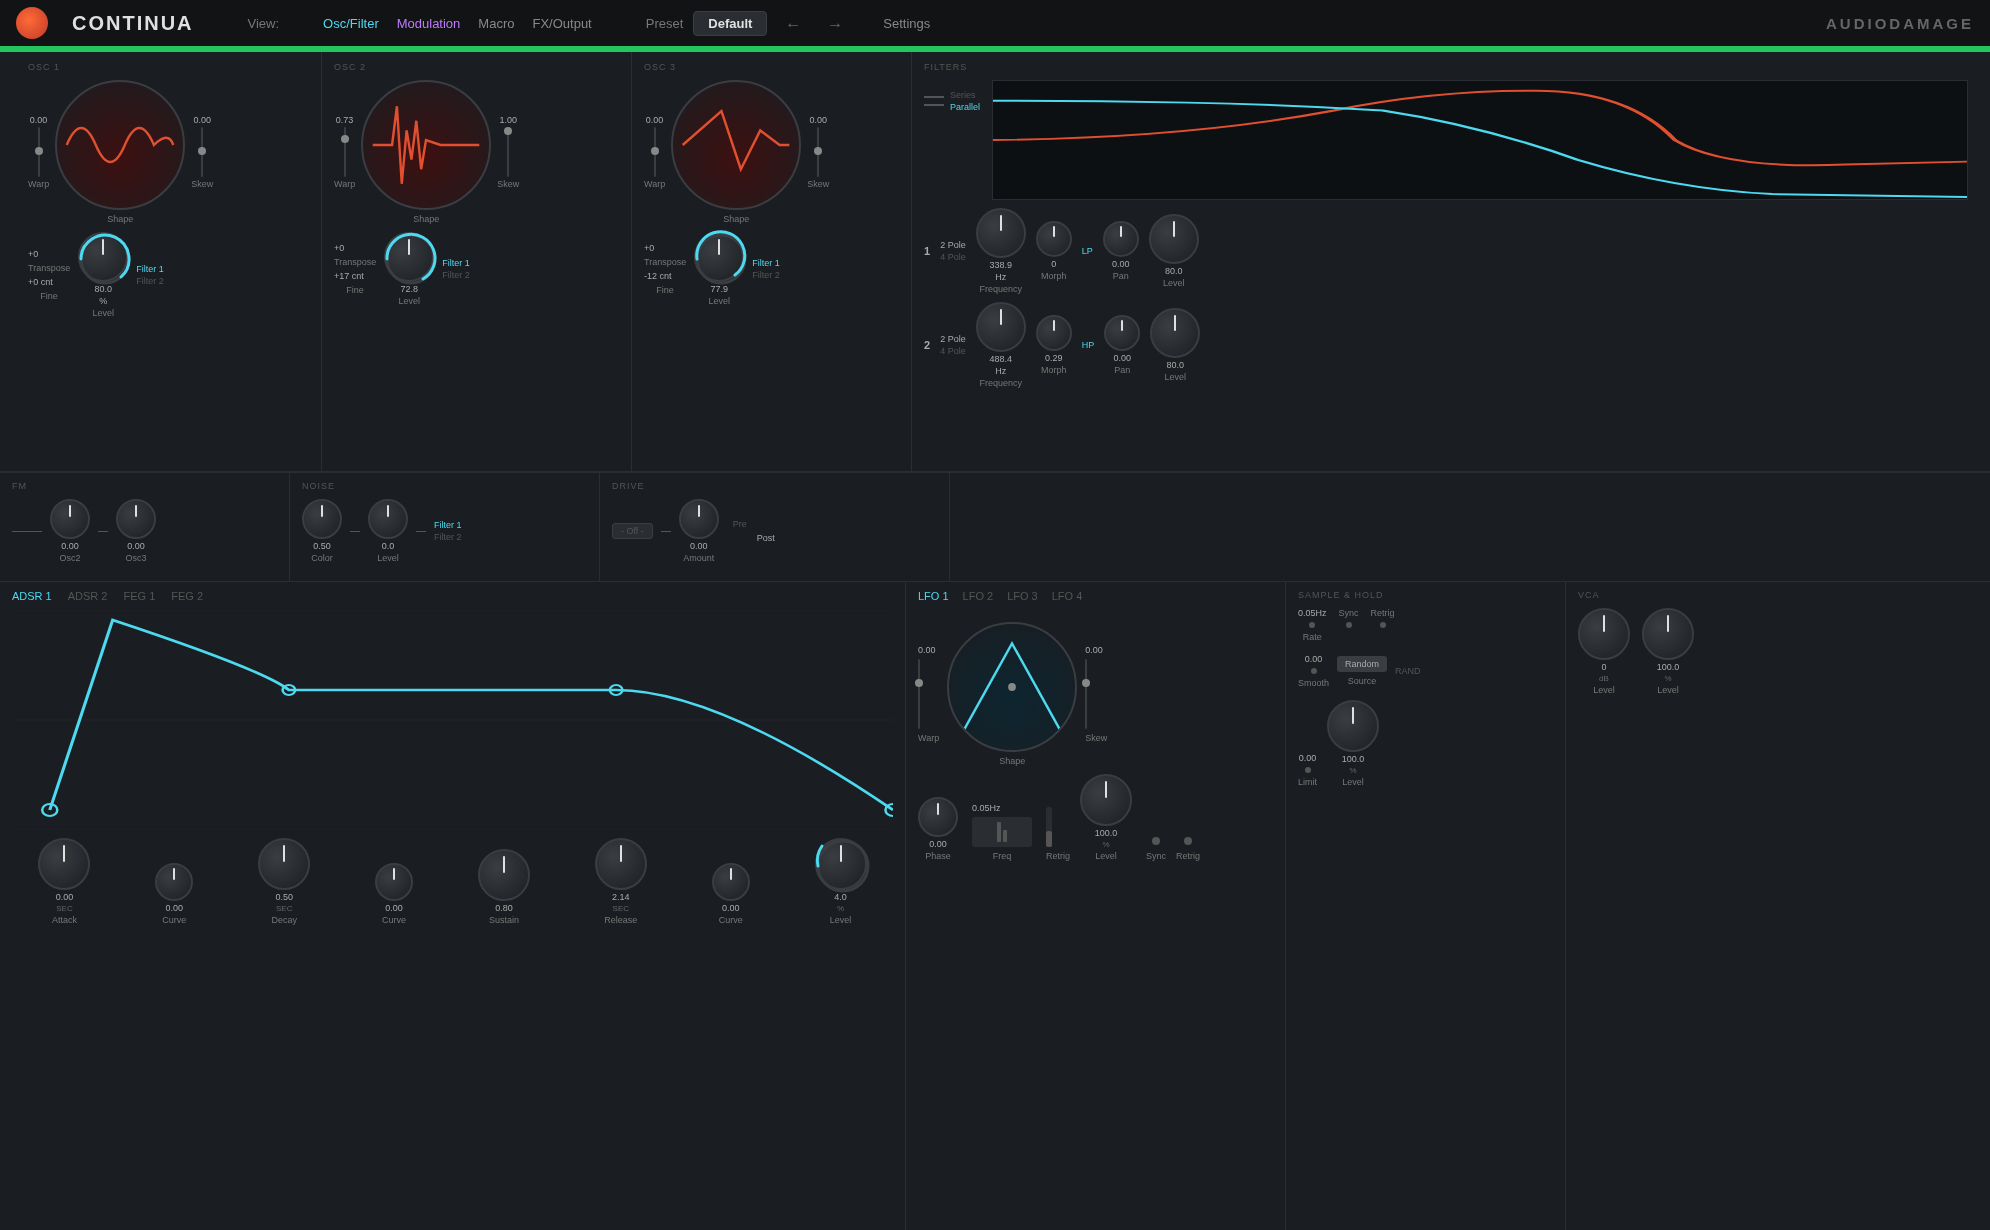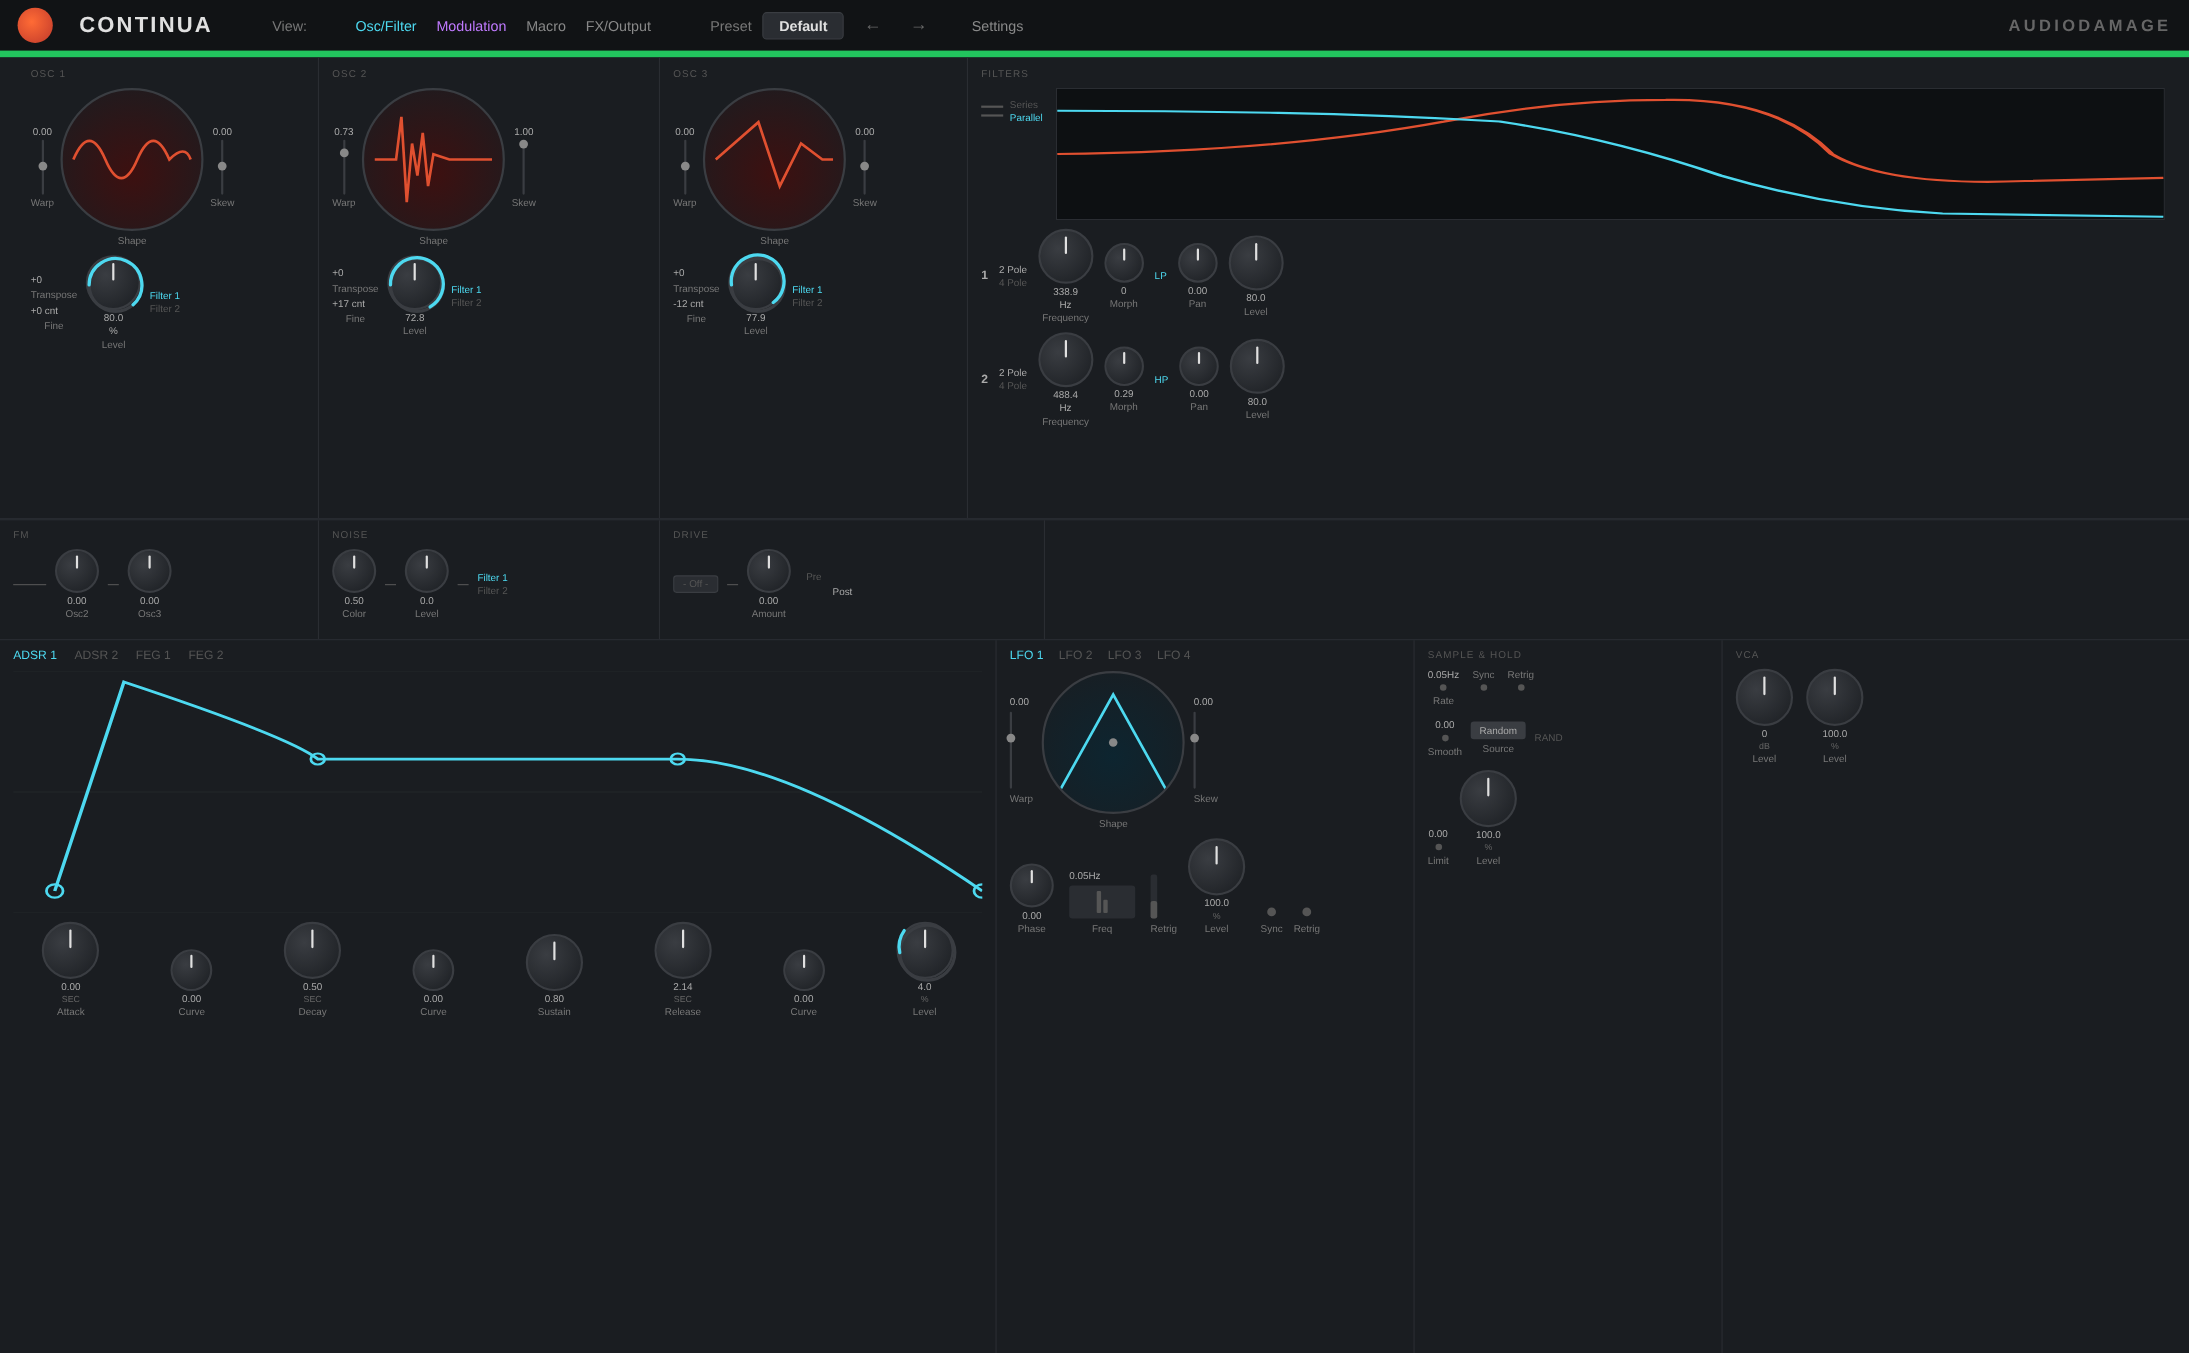--- a/index.html
+++ b/index.html
@@ -95,21 +95,21 @@
     }
 
     
     .panel {
       border-right: 1px solid #2a2d32;
       padding: 10px 12px;
       position: relative;
     }
 
     
-    .osc-panel { width: 290px; padding-left: 28px; }
+    .osc-panel { width: 322px; padding-left: 28px; }
     .osc-panel-2 { width: 310px; }
     .osc-panel-3 { width: 280px; }
 
     
     .knob-container {
       display: flex;
       flex-direction: column;
       align-items: center;
       gap: 2px;
     }
@@ -198,21 +198,21 @@
 
     
     .lfo-panel {
       width: 380px;
       border-right: 1px solid #2a2d32;
       padding: 8px 12px;
     }
     .lfo-tabs {
       display: flex;
       gap: 14px;
-      margin-bottom: 8px;
+      margin-bottom: 20px;
       align-items: center;
     }
     .lfo-tab {
       font-size: 11px;
       color: #555;
       cursor: pointer;
     }
     .lfo-tab.active { color: #4dd9f0; }
 
     .lfo-display {

